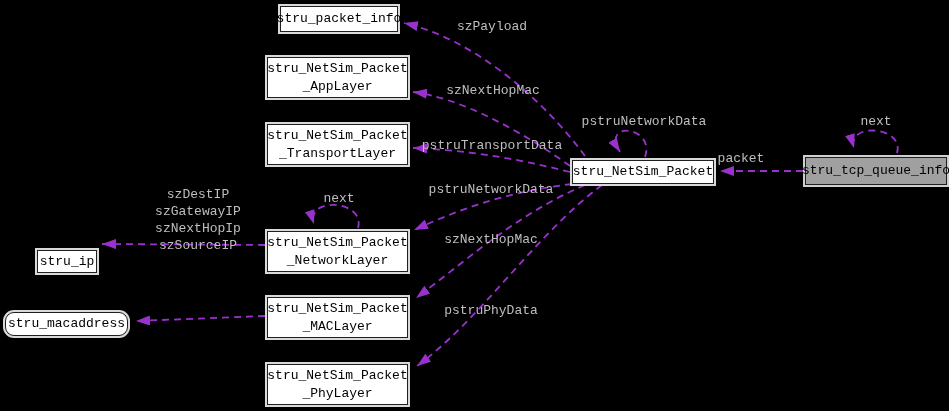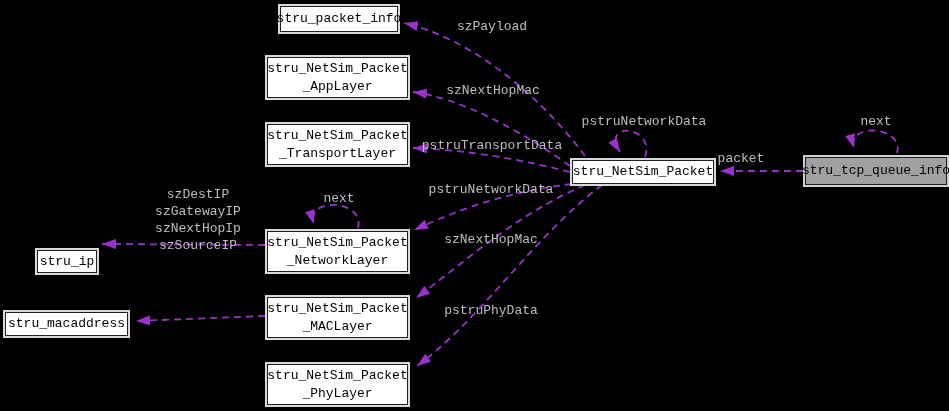--- a/index.html
+++ b/index.html
@@ -68,21 +68,21 @@
 _NetworkLayer</div>
 
   <div class="node" style="left:267px;top:297px;width:139px;height:39px;">stru_NetSim_Packet
 _MACLayer</div>
 
   <div class="node" style="left:267px;top:364px;width:139px;height:39px;">stru_NetSim_Packet
 _PhyLayer</div>
 
   <div class="node" style="left:37px;top:250px;width:58px;height:21px;">stru_ip</div>
 
-  <div class="node" style="left:5px;top:312px;width:121px;height:22px;">stru_macaddress</div>
+  <div class="node" style="left:5px;top:312px;width:121px;height:22px;border-radius:9px;">stru_macaddress</div>
 
   <div class="node" style="left:572px;top:160px;width:140px;height:22px;">stru_NetSim_Packet</div>
 
   <div class="node highlight" style="left:805px;top:157px;width:140px;height:26px;">stru_tcp_queue_info</div>
 
   <div class="elabel" style="left:492px;top:18px;">szPayload</div>
 
   <div class="elabel" style="left:493px;top:82px;">szNextHopMac</div>
 
   <div class="elabel" style="left:491px;top:181px;">pstruNetworkData</div>

